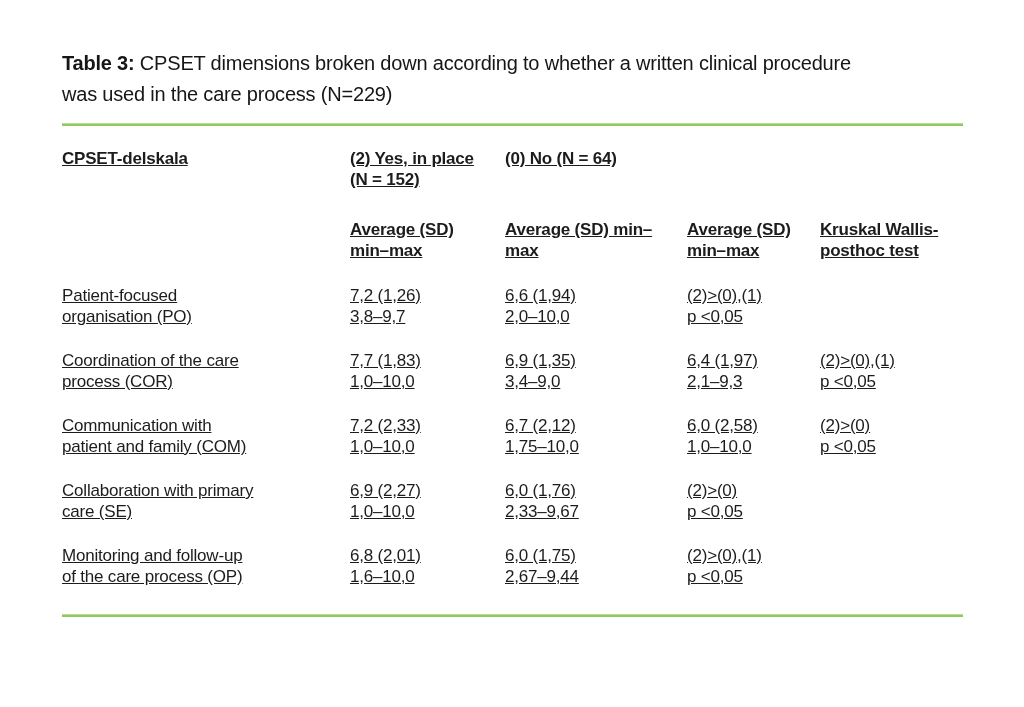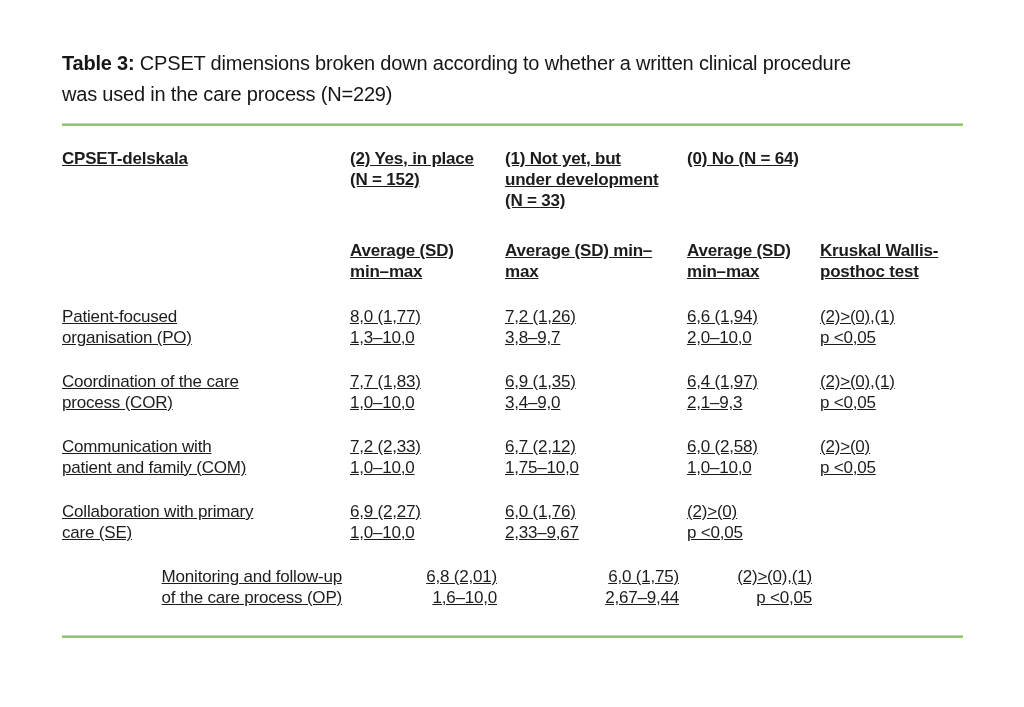--- a/index.html
+++ b/index.html
@@ -42,62 +42,57 @@
     font-size: 17px;
     line-height: 21px;
     letter-spacing: -0.2px;
     white-space: pre-line;
     padding-right: 8px;
   }
   .hdr .cell { font-weight: bold; }
   .row-h1 { margin-bottom: 29px; }
   .row-h2 { margin-bottom: 24px; }
   .row-data { margin-bottom: 23px; }
-  .row-data:last-child { margin-bottom: 0; text-align: right; }
+  .row-data:last-child { margin-bottom: 0; }
 </style>
 </head>
 <body>
 
 <div class="page">
 
   <p class="title"><span class="bold">Table 3:</span><span> CPSET dimensions broken down according to whether a written clinical procedure
 was used in the care process (N=229)</span></p>
 
   <div class="rule top"></div>
 
   <div class="tbl">
 
     <div class="row hdr row-h1">
       <div class="cell">CPSET-delskala</div>
       <div class="cell">(2) Yes, in place
 (N = 152)</div>
-      <div class="cell">(1) Not yet, but
-under development
-(N = 33)</div>
       <div class="cell">(0) No (N = 64)</div>
       <div class="cell"></div>
     </div>
 
     <div class="row hdr row-h2">
       <div class="cell"></div>
       <div class="cell">Average (SD)
 min–max</div>
       <div class="cell">Average (SD) min–
 max</div>
       <div class="cell">Average (SD)
 min–max</div>
       <div class="cell">Kruskal Wallis-
 posthoc test</div>
     </div>
 
     <div class="row row-data">
       <div class="cell">Patient-focused
 organisation (PO)</div>
-      <div class="cell">8,0 (1,77)
-1,3–10,0</div>
       <div class="cell">7,2 (1,26)
 3,8–9,7</div>
       <div class="cell">6,6 (1,94)
 2,0–10,0</div>
       <div class="cell">(2)&gt;(0),(1)
 p &lt;0,05</div>
     </div>
 
     <div class="row row-data">
       <div class="cell">Coordination of the care

